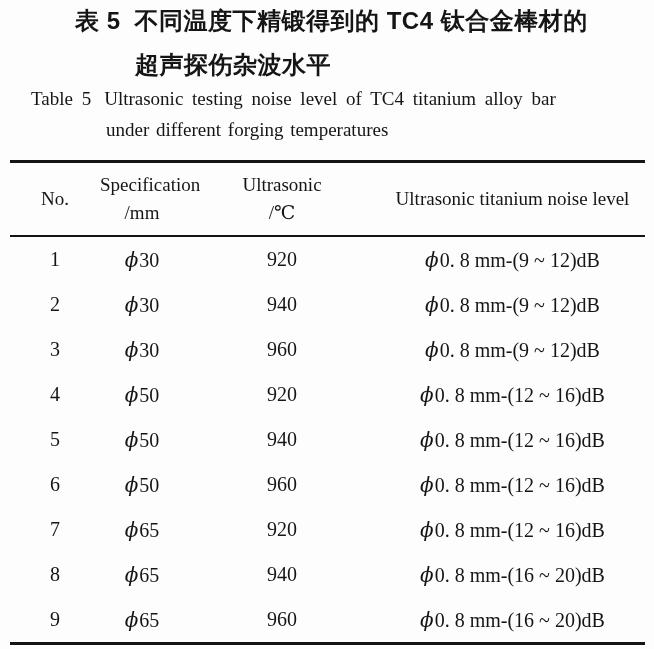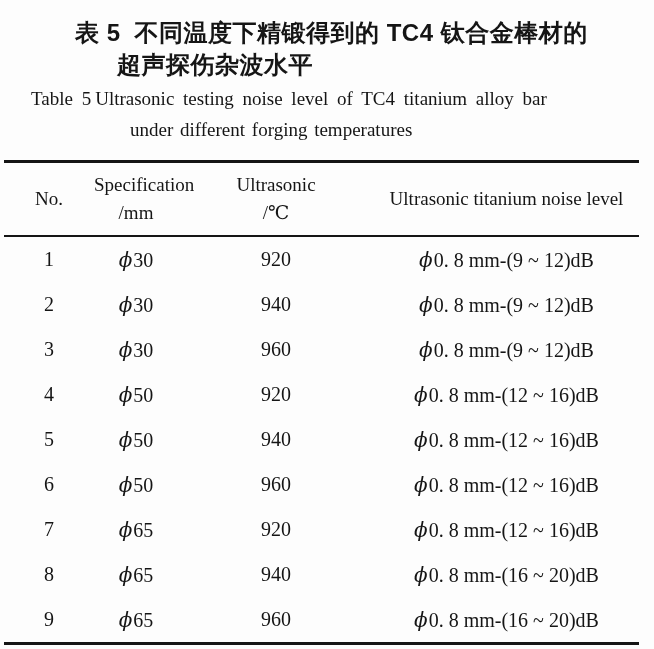--- a/index.html
+++ b/index.html
@@ -7,46 +7,46 @@
     width:654px; height:649px;
     position:relative;
     background:#fdfdfd;
     color:#151515;
     overflow:hidden;
     font-family:"Liberation Serif", "DejaVu Serif", serif;
   }
 
   
   .zh-title-1 {
-    position:absolute; left:75px; top:17px;
+    position:absolute; left:75px; top:5px;
     font-family:"Liberation Sans", "DejaVu Sans", sans-serif;
     font-weight:700; font-size:24px; letter-spacing:0.5px;
     white-space:nowrap;
   }
   .zh-title-1 .t-label { margin-right:14px; }
   .zh-title-2 {
-    position:absolute; left:117px; top:49px;
+    position:absolute; left:135px; top:49px;
     font-family:Liberation Sans, sans-serif;
     font-weight:700; font-size:24px; letter-spacing:0.5px;
     white-space:nowrap;
     text-align:center;
   }
   .en-title-1 {
     position:absolute; left:31px; top:88px;
     font-size:19px; word-spacing:4px; white-space:nowrap;
   }
-  .en-title-1 .t-label { margin-right:4px; }
+  .en-title-1 .t-label { margin-right:13px; }
   .en-title-2 {
-    position:absolute; left:130px; top:119px;
+    position:absolute; left:106px; top:119px;
     font-size:19px; word-spacing:2px; white-space:nowrap;
   }
 
   
   table.data-table {
-    position:absolute; left:4px; top:160px;
+    position:absolute; left:10px; top:160px;
     width:635px;
     border-collapse:collapse; table-layout:fixed;
     border-top:3px solid #151515;
   }
   table.data-table th, table.data-table td {
     padding:0; margin:0;
     text-align:center; vertical-align:middle;
     white-space:nowrap; overflow:visible;
   }
   thead th {

